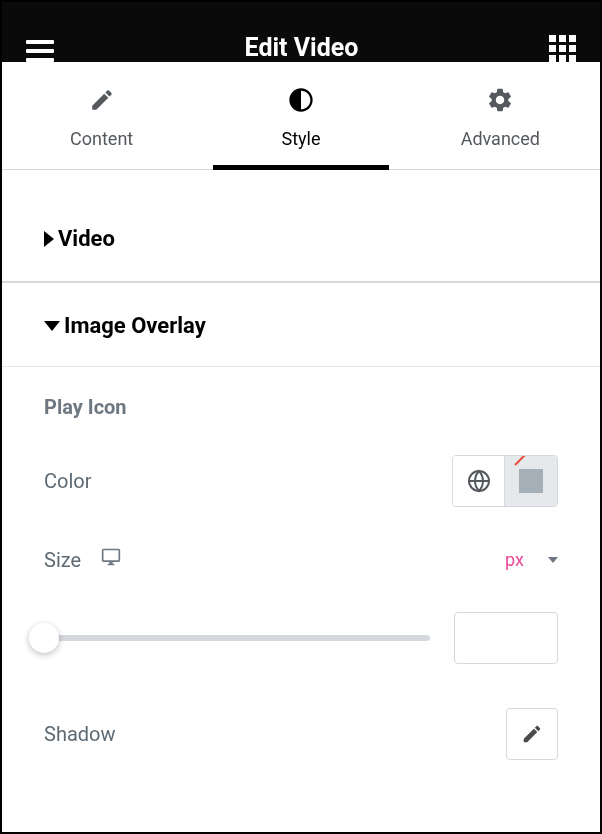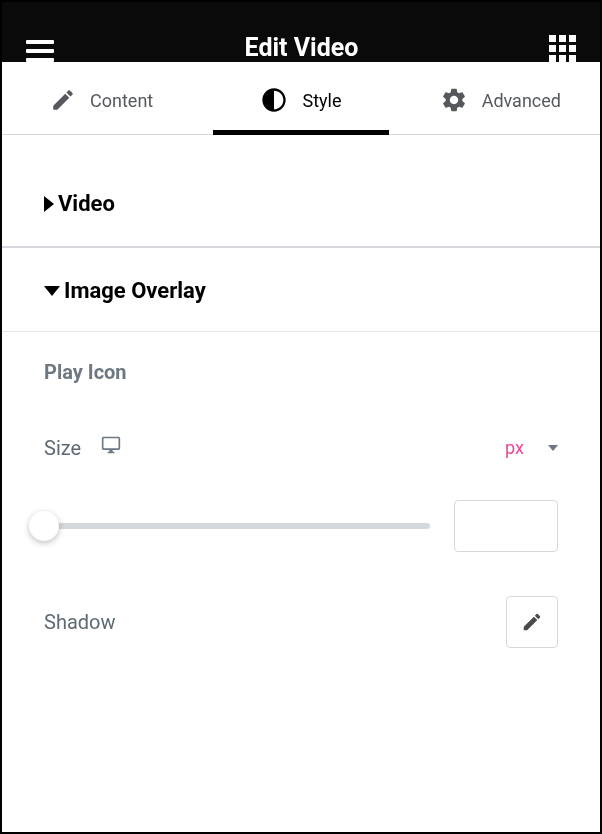--- a/index.html
+++ b/index.html
@@ -53,21 +53,21 @@
       height: 7px;
     }
     .tabs {
       display: flex;
       border-bottom: 1px solid #d5d8dc;
       background: #fff;
     }
     .tab {
       flex: 1;
       display: flex;
-      flex-direction: row;
+      flex-direction: column;
       align-items: center;
       justify-content: center;
       padding: 24px 0 20px;
       gap: 14px;
       cursor: pointer;
       position: relative;
     }
     .tab-icon {
       color: #55595e;
       display: flex;
@@ -129,21 +129,21 @@
       font-weight: 700;
       color: #000;
     }
     .section-body {
       padding: 28px 42px 0;
     }
     .subsection-title {
       font-size: 20px;
       font-weight: 700;
       color: #6d7882;
-      margin-bottom: 51px;
+      margin-bottom: 36px;
     }
     .control-row {
       display: flex;
       align-items: center;
       justify-content: space-between;
       margin-bottom: 40px;
     }
     .control-label {
       font-size: 20px;
       color: #5e6a73;
@@ -319,20 +319,36 @@
 </div>
 
 <div class="section">
   <div class="section-header">
     <div class="caret-down"></div>
     <div class="section-title">Image Overlay</div>
   </div>
   <div class="section-body">
     <div class="subsection-title">Play Icon</div>
 
+    <div class="control-row">
+      <div class="control-label">Color</div>
+      <div class="color-controls">
+        <button class="globe-btn">
+          <svg width="24" height="24" viewBox="0 0 24 24" fill="none" stroke="currentColor" stroke-width="2">
+            <circle cx="12" cy="12" r="10"></circle>
+            <line x1="2" y1="12" x2="22" y2="12"></line>
+            <path d="M12 2a15.3 15.3 0 0 1 4 10 15.3 15.3 0 0 1-4 10 15.3 15.3 0 0 1-4-10 15.3 15.3 0 0 1 4-10z"></path>
+          </svg>
+        </button>
+        <button class="swatch-btn">
+          <div class="swatch-inner"></div>
+          <div class="swatch-slash"></div>
+        </button>
+      </div>
+    </div>
 
     <div class="control-row" style="">
       <div class="control-label">
         <span>Size</span>
         <span class="device-icon">
           <svg width="24" height="20" viewBox="0 0 24 24" fill="currentColor">
             <path d="M21 2H3c-1.1 0-2 .9-2 2v12c0 1.1.9 2 2 2h7v2H8v2h8v-2h-2v-2h7c1.1 0 2-.9 2-2V4c0-1.1-.9-2-2-2zm0 14H3V4h18v12z"></path>
           </svg>
         </span>
       </div>

